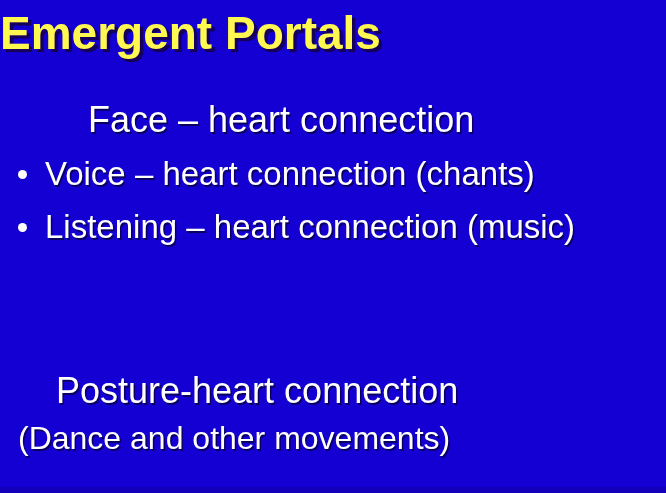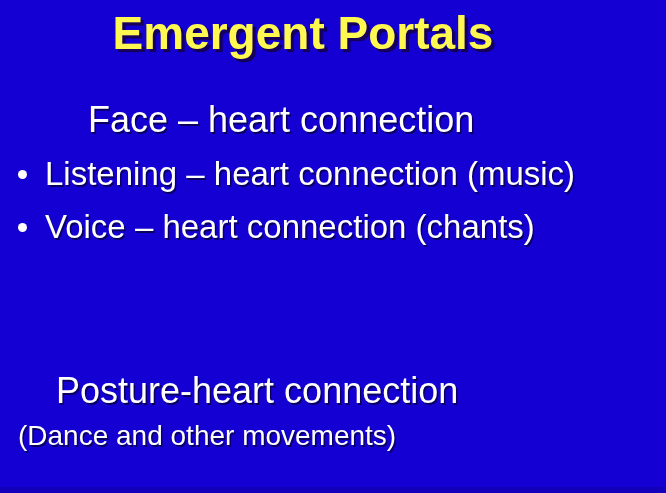--- a/index.html
+++ b/index.html
@@ -29,21 +29,20 @@
     height: 6px;
     background: #1200bb;
     pointer-events: none;
   }
 
   .slide-title {
     position: absolute;
     left: 0;
     right: 0;
     top: 6px;
-    text-align: center;
     color: #fff851;
     font-size: 46px;
     font-weight: bold;
     letter-spacing: 0px;
     white-space: nowrap;
     text-shadow: 3px 3px 0 #16005c, 3px 3px 1px #0a0030;
     padding-right: 60px;
   }
 
   .headline {
@@ -88,43 +87,43 @@
   .bullet-text {
     display: inline-block;
     line-height: 44px;
   }
 
   .footnote {
     position: absolute;
     left: 18px;
     top: 420px;
     color: #ffffff;
-    font-size: 28px;
+    font-size: 32px;
     font-weight: normal;
     white-space: nowrap;
     text-shadow: 1.5px 1.5px 0 rgba(0,0,0,0.55);
   }
 </style>
 </head>
 <body>
 
 <div id="slide">
 
   <div class="slide-title">Emergent Portals</div>
 
   <div class="headline headline-face">Face – heart connection</div>
 
   <ul class="bullet-list">
     <li class="bullet-item">
       <span class="bullet-dot"></span>
-      <span class="bullet-text">Listening – heart connection (music)</span>
+      <span class="bullet-text">Voice – heart connection (chants)</span>
     </li>
     <li class="bullet-item">
       <span class="bullet-dot"></span>
-      <span class="bullet-text">Voice – heart connection (chants)</span>
+      <span class="bullet-text">Listening – heart connection (music)</span>
     </li>
   </ul>
 
   <div class="headline headline-posture">Posture-heart connection</div>
 
   <div class="footnote">(Dance and other movements)</div>
 
 </div>
 
 </body></html>

